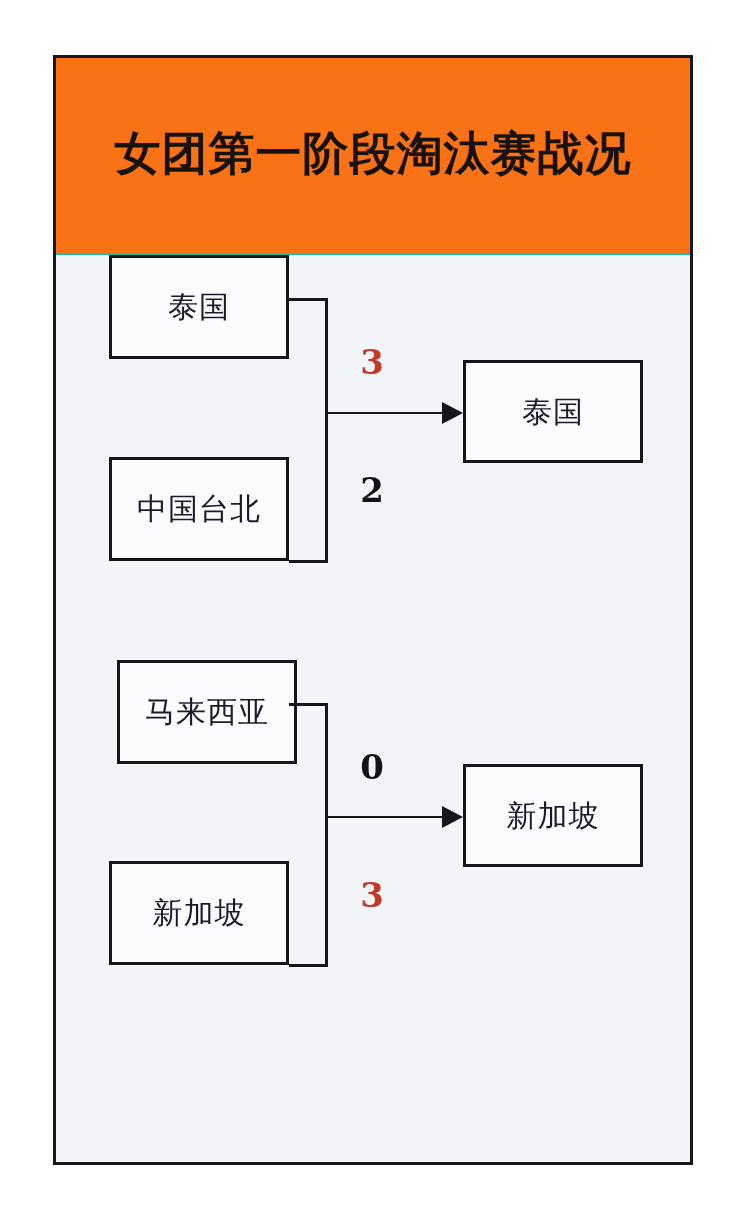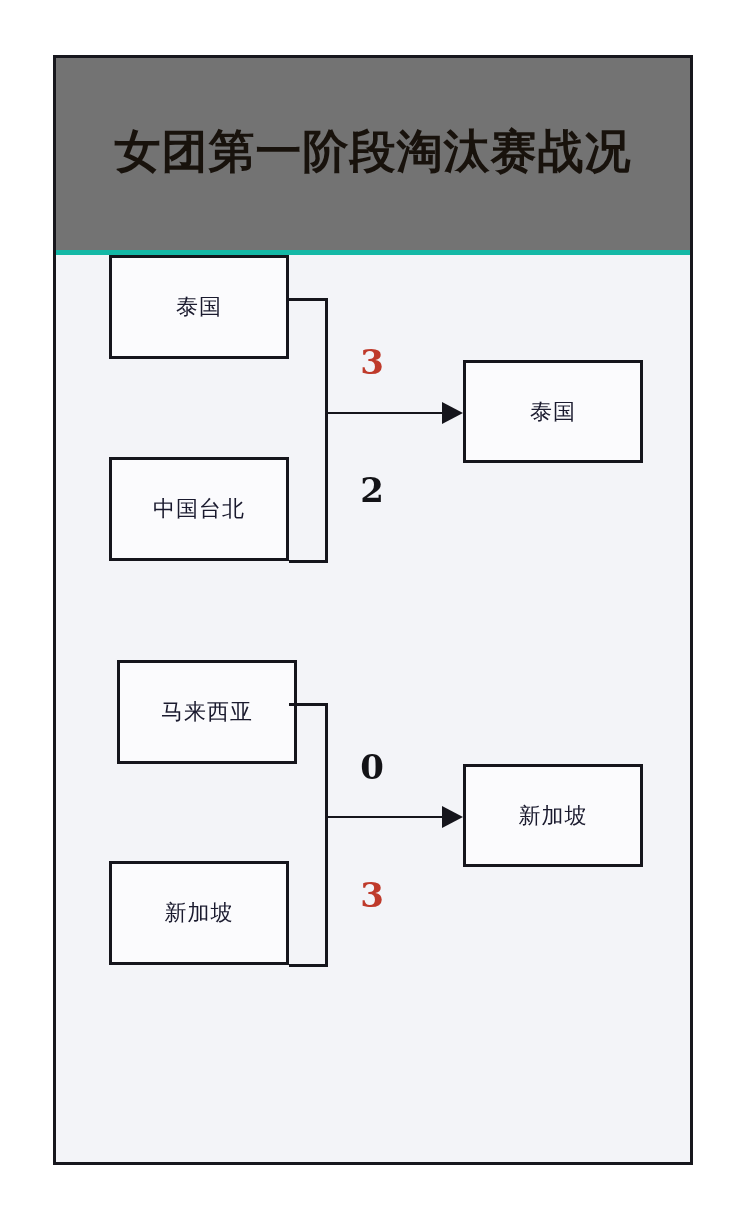--- a/index.html
+++ b/index.html
@@ -28,22 +28,22 @@
     background: #f3f4f8;
   }
 
   
   .title-band {
     position: absolute;
     left: 0;
     top: 0;
     width: 100%;
     height: 197px;
-    background: #737373;
-    border-bottom: 5px solid #14b8a6;
+    background: #f97316;
+    border-bottom: 1px solid #14b8a6;
     box-sizing: border-box;
     display: flex;
     align-items: center;
     justify-content: center;
   }
   .title-text {
     font-family: "DejaVu Serif", "Liberation Serif", serif;
     font-weight: 700;
     font-size: 46px;
     letter-spacing: 1px;
@@ -82,21 +82,21 @@
     align-items: center;
     justify-content: center;
   }
   .team-box.upper { top: 0px; }
   .team-box.lower { top: 202px; align-items: center; }
   .bracket.b2 .team-box.upper { top: 0px; margin-left: 8px; }
   .bracket.b2 .team-box.lower { top: 201px; }
 
   .team-name {
     font-family: "DejaVu Sans", "Liberation Sans", sans-serif;
-    font-size: 22px;
+    font-size: 30px;
     color: #1a1a2e;
     letter-spacing: 1px;
     line-height: 1;
     white-space: nowrap;
   }
 
   
   .conn-h-top, .conn-h-bot {
     position: absolute;
     left: 233px;           

